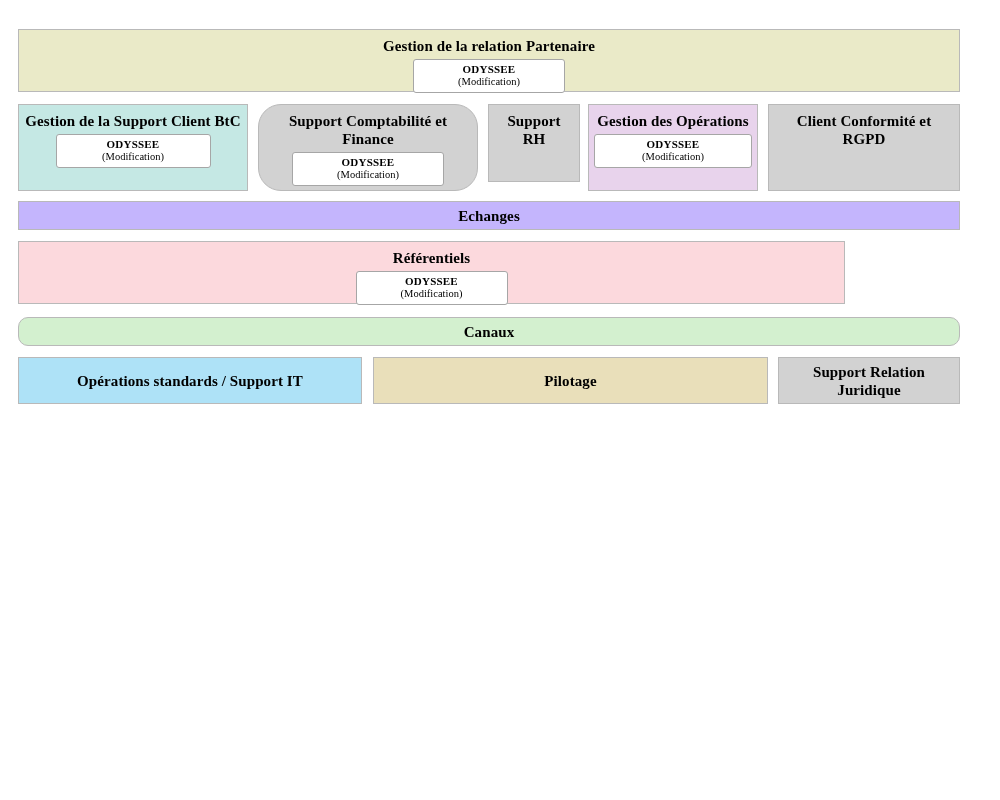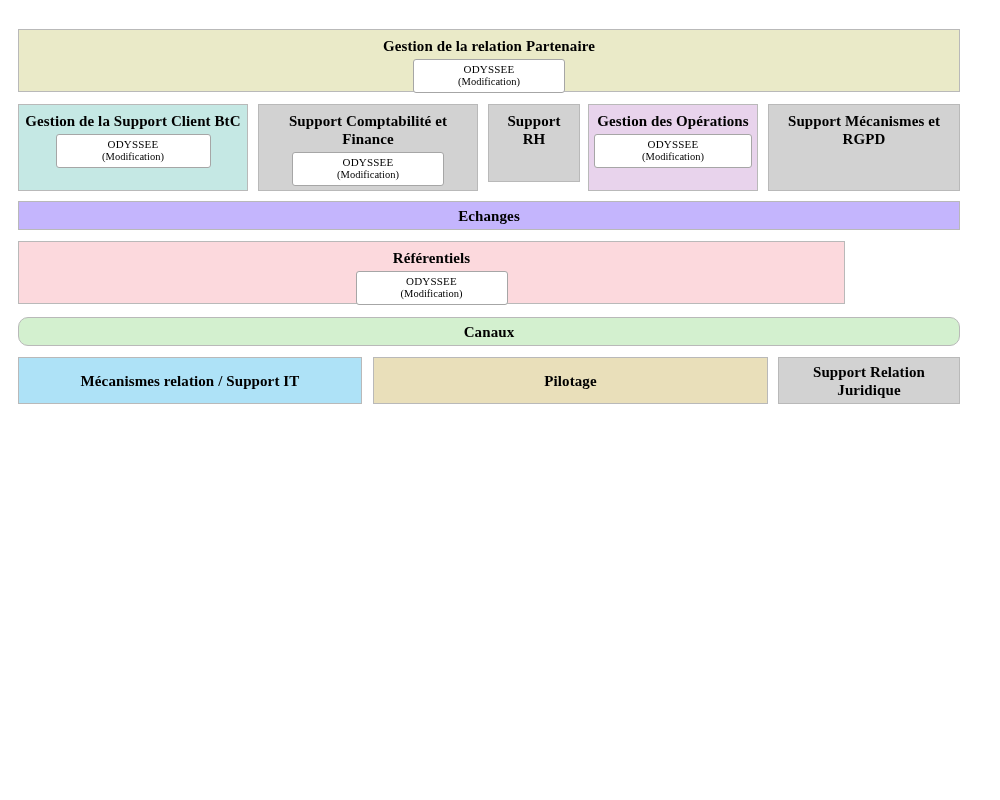--- a/index.html
+++ b/index.html
@@ -56,21 +56,21 @@
     box-sizing: border-box;
     display: flex;
     flex-direction: column;
     align-items: center;
     justify-content: center;
     margin-top: 4px;
     padding: 3px 0 4px 0;
     min-width: 150px;
   }
   .app-name {
-    font-weight: normal;
+    font-weight: bold;
     font-size: 11px;
     line-height: 13px;
     letter-spacing: 0.2px;
   }
   .app-state {
     font-size: 10.5px;
     line-height: 12px;
   }
 
   
@@ -79,21 +79,21 @@
   .badge-w158 { width: 158px; }
 
   
   #blk-partenaire {
     left: 18px; top: 29px; width: 942px; height: 63px;
     background: #eaeac8;
   }
 
   
   #blk-client-btc      { left: 18px;  top: 104px; width: 230px; height: 87px; background: #c5e8e4; }
-  #blk-compta-finance  { left: 258px; top: 104px; width: 220px; height: 87px; background: #d2d2d2; }
+  #blk-compta-finance  { left: 258px; top: 104px; width: 220px; height: 87px; background: #d2d2d2; border-radius: 23px; }
   #blk-support-rh      { left: 488px; top: 104px; width: 92px;  height: 78px; background: #d2d2d2; }
   #blk-operations      { left: 588px; top: 104px; width: 170px; height: 87px; background: #e8d3ec; }
   #blk-conformite-rgpd { left: 768px; top: 104px; width: 192px; height: 87px; background: #d2d2d2; }
 
   
   #blk-echanges {
     left: 18px; top: 201px; width: 942px; height: 29px;
     background: #e4d5f7;
   }
 
@@ -150,41 +150,41 @@
 
   <div class="block" id="blk-operations" style="background: rgb(232, 211, 236);">
     <div class="block-title">Gestion des Opérations</div>
     <div class="app-badge badge-w158">
       <span class="app-name">ODYSSEE</span>
       <span class="app-state">(Modification)</span>
     </div>
   </div>
 
   <div class="block" id="blk-conformite-rgpd" style="background: rgb(210, 210, 210);">
-    <div class="block-title">Support Mécanismes et RGPD</div>
+    <div class="block-title">Client Conformité et RGPD</div>
   </div>
 
   <div class="block centered" id="blk-echanges" style="background: #c4b5fd;">
     <div class="block-title">Echanges</div>
   </div>
 
   <div class="block" id="blk-referentiels" style="background: rgb(252, 217, 221);">
     <div class="block-title">Référentiels</div>
     <div class="app-badge badge-w152">
       <span class="app-name">ODYSSEE</span>
       <span class="app-state">(Modification)</span>
     </div>
   </div>
 
   <div class="block centered" id="blk-canaux" style="background: rgb(211, 240, 207);">
     <div class="block-title">Canaux</div>
   </div>
 
   <div class="block centered" id="blk-mecanismes" style="background: rgb(174, 226, 247);">
-    <div class="block-title">Mécanismes relation / Support IT</div>
+    <div class="block-title">Opérations standards / Support IT</div>
   </div>
 
   <div class="block centered" id="blk-pilotage" style="background: rgb(233, 223, 186);">
     <div class="block-title">Pilotage</div>
   </div>
 
   <div class="block centered" id="blk-juridique" style="background: rgb(210, 210, 210);">
     <div class="block-title">Support Relation Juridique</div>
   </div>
 

